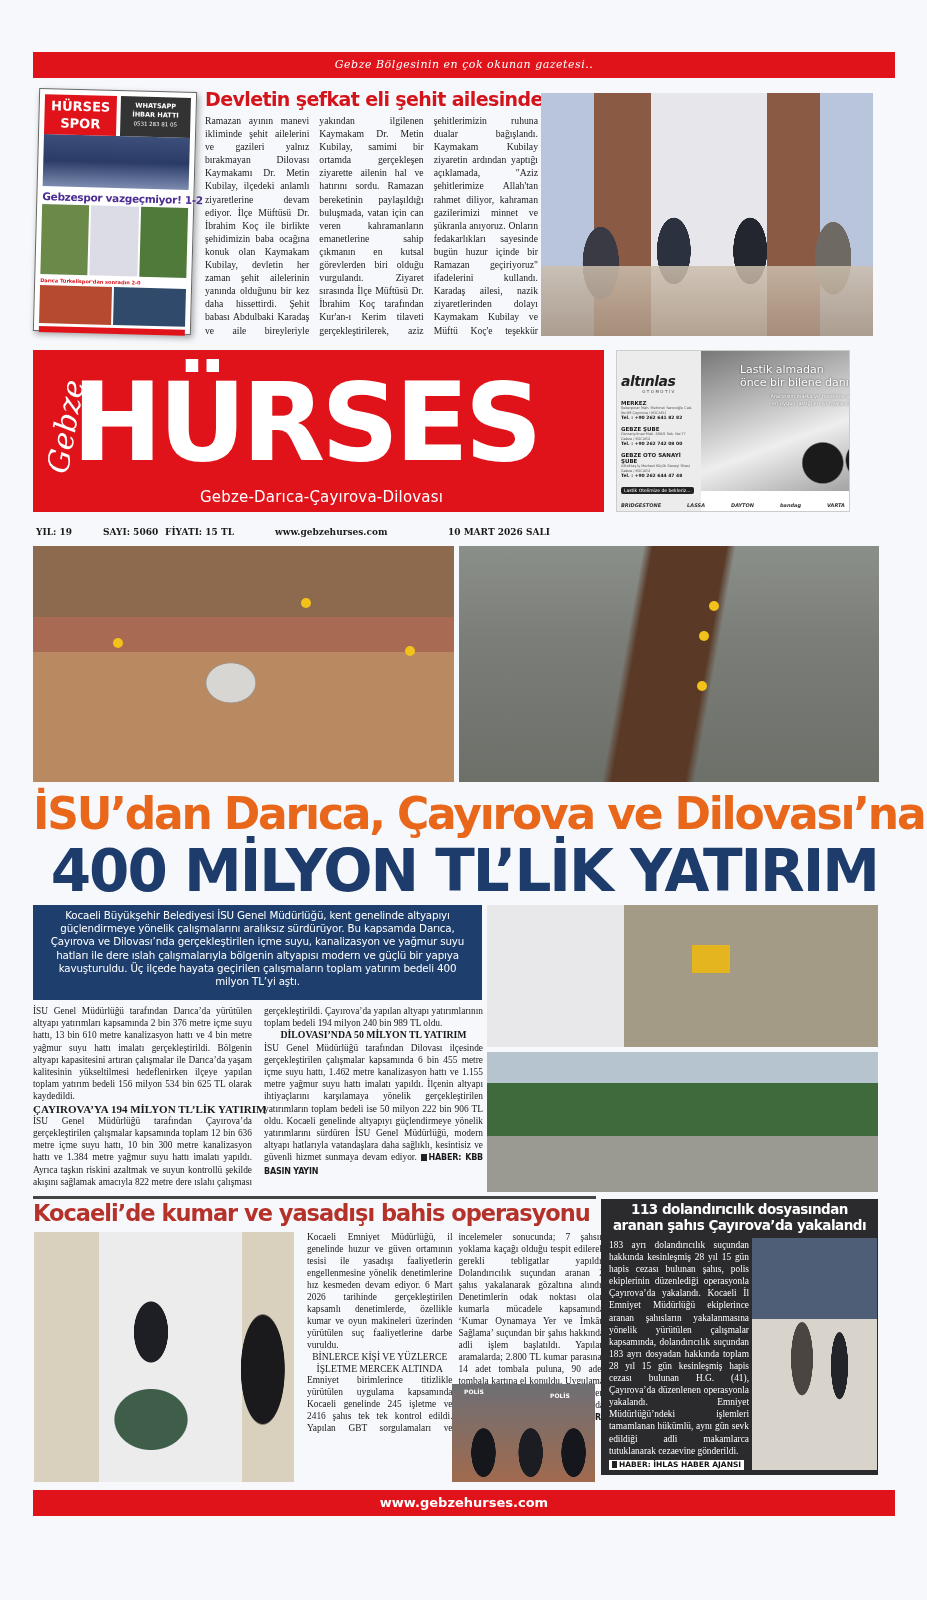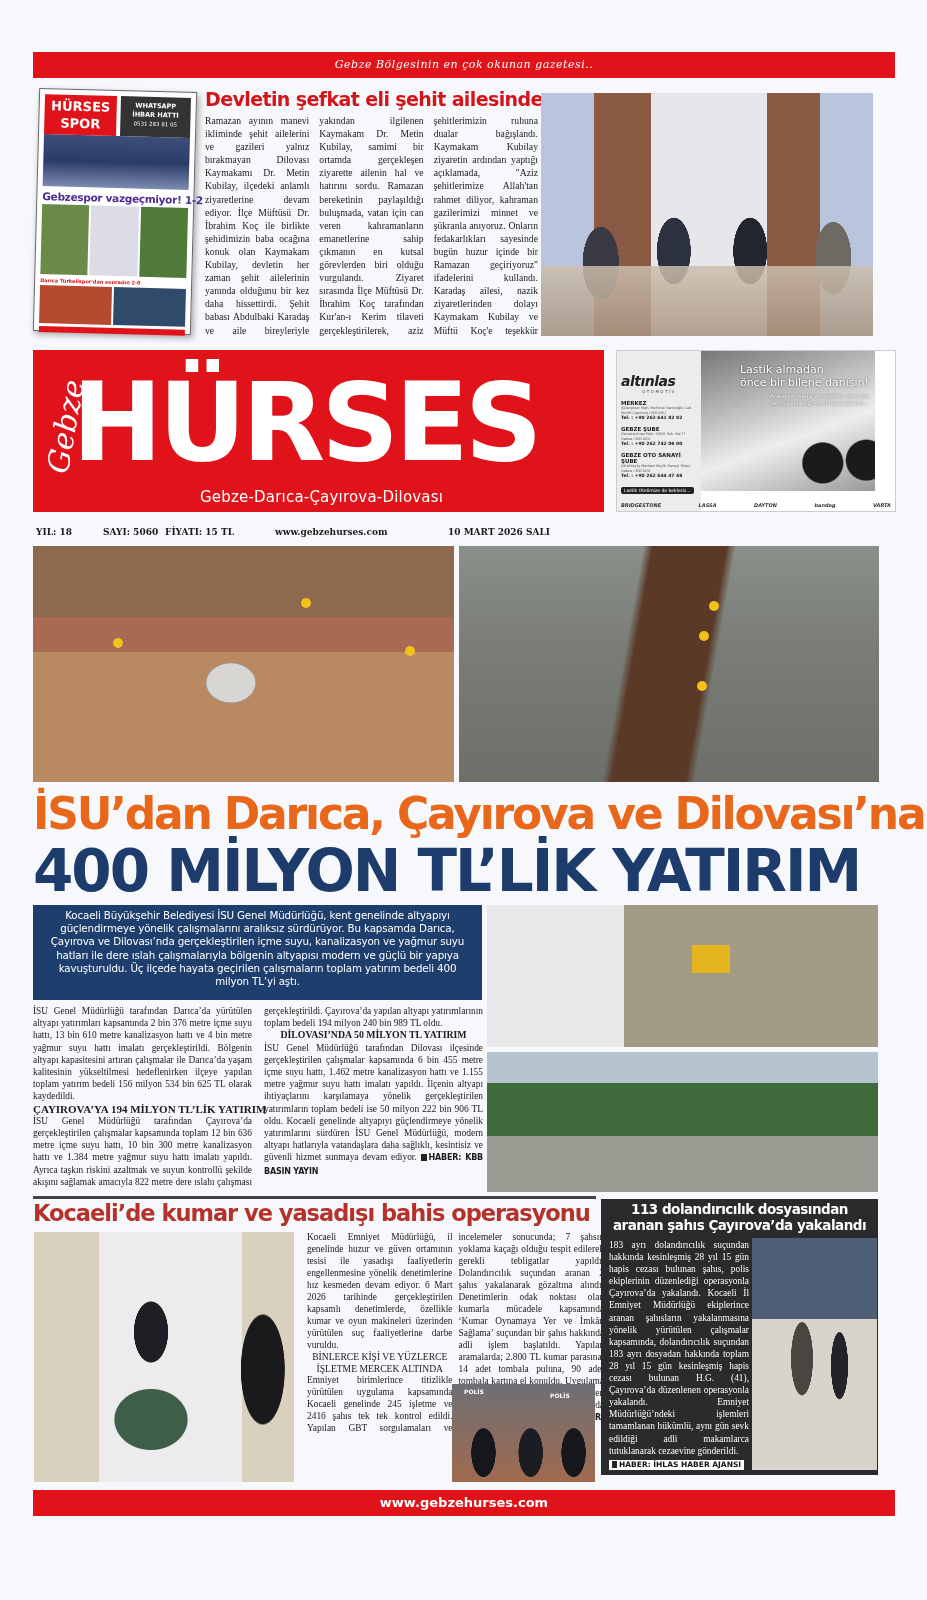--- a/index.html
+++ b/index.html
@@ -53,21 +53,21 @@
 
   
   .masthead { left: 33px; top: 350px; width: 571px; height: 162px; background: #e0131b; }
   .mast-gebze { left: 36px; top: 395px; color: #fff; font-family: "DejaVu Serif", serif; font-style: italic; font-size: 30px;
     transform: rotate(-80deg); transform-origin: left top; white-space: nowrap; top: 470px; left: 40px; }
   .mast-hurses { left: 72px; top: 358px; color: #fff; font-family: "DejaVu Sans", sans-serif; font-weight: bold; font-size: 108px;
     letter-spacing: -4px; line-height: 130px; }
   .mast-sub { left: 200px; top: 488px; color: #fff; font-family: "DejaVu Sans", sans-serif; font-size: 15px; letter-spacing: .2px; }
 
   
-  .ad { left: 616px; top: 350px; width: 280px; height: 162px; background: #fff; border: 1px solid #ccc; overflow: hidden; }
+  .ad { left: 616px; top: 350px; width: 234px; height: 162px; background: #fff; border: 1px solid #ccc; overflow: hidden; }
   .ad-left { position: absolute; left: 0; top: 0; width: 84px; height: 162px; background: #ececec; padding: 4px 4px; font-family: "DejaVu Sans", sans-serif; }
   .ad-brand { font-size: 14px; font-weight: bold; font-style: italic; color: #222; margin-top: 18px; letter-spacing: -.5px; }
   .ad-brand-sub { font-size: 4px; letter-spacing: 1.5px; color: #444; text-align: center; }
   .ad-branch { margin-top: 6px; }
   .ad-branch b { font-size: 5.5px; display: block; }
   .ad-branch i { font-style: normal; font-size: 3.5px; display: block; color: #555; line-height: 4.5px; }
   .ad-branch span { font-size: 4.5px; font-weight: bold; display: block; }
   .ad-right { position: absolute; left: 84px; top: 0; width: 174px; height: 140px;
     background: radial-gradient(circle 36px at 70% 80%, #1b1b1b 55%, #777 57%, transparent 59%),
                 radial-gradient(circle 36px at 95% 78%, #1b1b1b 55%, #777 57%, transparent 59%),
@@ -87,21 +87,21 @@
       linear-gradient(180deg, #8d6a4e 0 30%, #a86a52 30% 45%, #b98a62 45% 100%); }
   .photo-trench { left: 459px; top: 546px; width: 420px; height: 236px;
     background:
       linear-gradient(100deg, transparent 40%, #5a3a27 42% 58%, transparent 60%),
       linear-gradient(180deg, #8b8f8a, #7b7e78 40%, #6d6f69); }
   .worker { position: absolute; width: 10px; height: 10px; border-radius: 50%; background: #f2c21a; }
 
   
   .h-isu { left: 33px; top: 788px; width: 845px; text-align: right; font-family: "DejaVu Sans", sans-serif; font-weight: bold;
     color: #e8671b; font-size: 44px; letter-spacing: -2.2px; white-space: nowrap; }
-  .h-400 { left: 33px; top: 838px; width: 845px; text-align: left; font-family: "DejaVu Sans", sans-serif; font-weight: bold;
+  .h-400 { left: 33px; top: 838px; width: 845px; text-align: right; font-family: "DejaVu Sans", sans-serif; font-weight: bold;
     color: #1d3c6b; font-size: 58px; letter-spacing: -2px; white-space: nowrap; line-height: 66px; }
 
   .lead { left: 33px; top: 905px; width: 449px; height: 95px; background: #1e3f6e; color: #fff;
     font-family: "DejaVu Sans", sans-serif; font-size: 10.3px; line-height: 13.2px; text-align: center; padding: 4px 8px; letter-spacing: -.15px; }
 
   .isu-cols { left: 33px; top: 1005px; width: 450px; height: 188px; column-count: 2; column-gap: 12px;
     font-size: 9.4px; line-height: 12.2px; text-align: justify; }
   .isu-cols .sub { font-weight: bold; text-align: center; display: block; font-size: 9.8px; }
   .isu-cols .subl { font-weight: bold; display: block; font-size: 11px; white-space: nowrap; }
 
@@ -224,21 +224,21 @@
   <div class="ad-bar">Lastik Otelimize de bekleriz...</div>
   <div class="ad-brands">
     <span>BRIDGESTONE</span>
       <span>LASSA</span>
       <span>DAYTON</span>
       <span>bandag</span>
       <span>VARTA</span>
   </div>
 </div>
 
-<div class="abs infoline" style="left:36px">YIL: 18</div>
+<div class="abs infoline" style="left:36px">YIL: 19</div>
 <div class="abs infoline" style="left:103px">SAYI: 5060</div>
 <div class="abs infoline" style="left:165px">FİYATI: 15 TL</div>
 <div class="abs infoline" style="left:275px">www.gebzehurses.com</div>
 <div class="abs infoline" style="left:448px">10 MART 2026 SALI</div>
 
 <div class="abs photo-street">
   <div class="worker" style="left:80px;top:92px"></div>
   <div class="worker" style="left:268px;top:52px"></div>
   <div class="worker" style="left:372px;top:100px"></div>
 </div>

